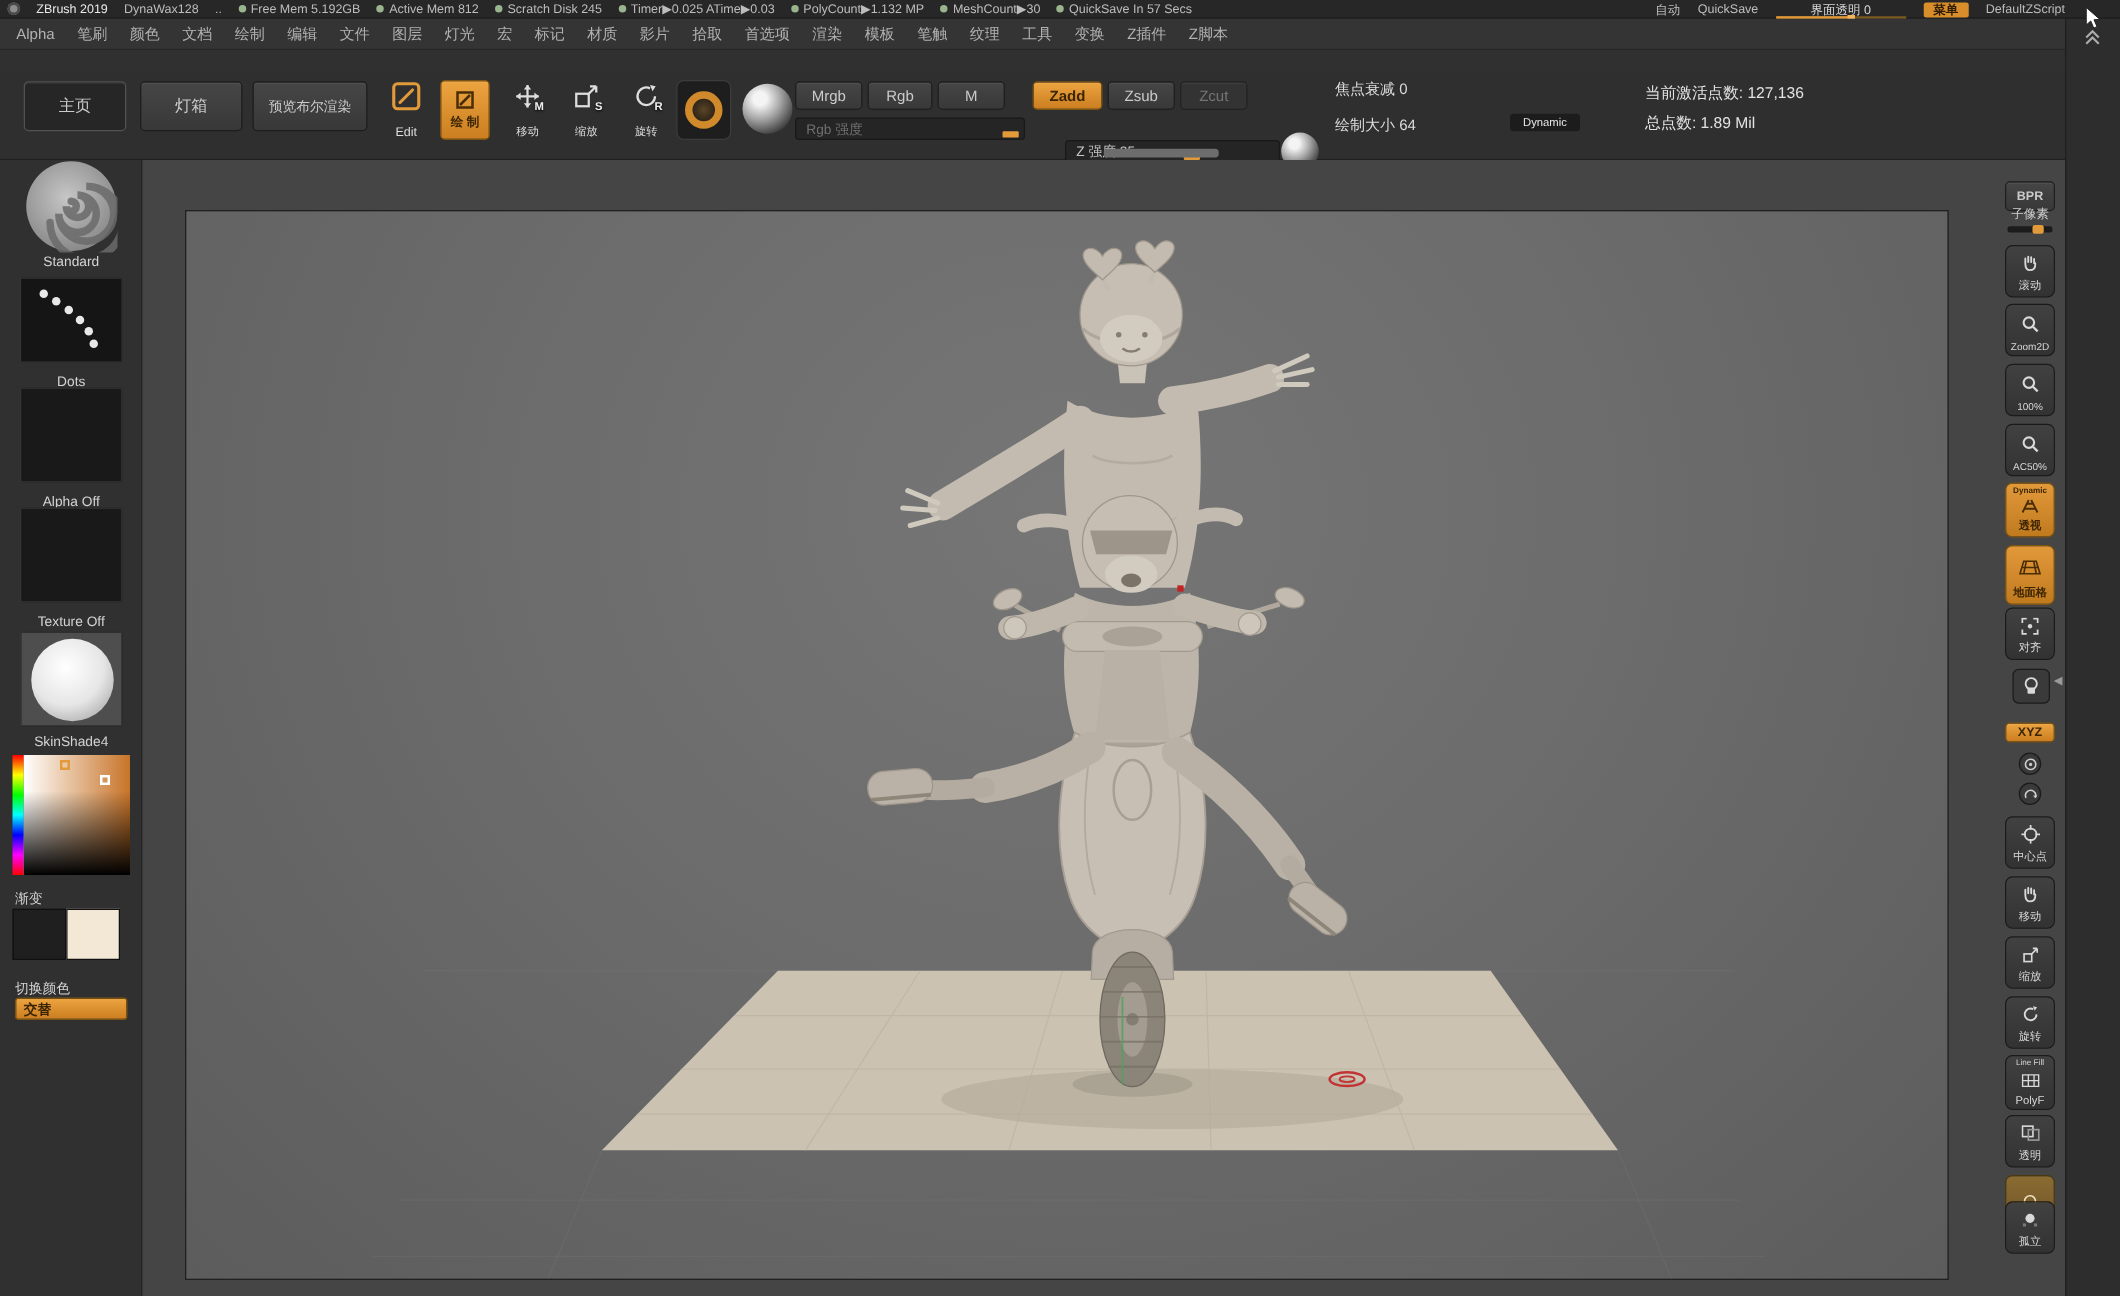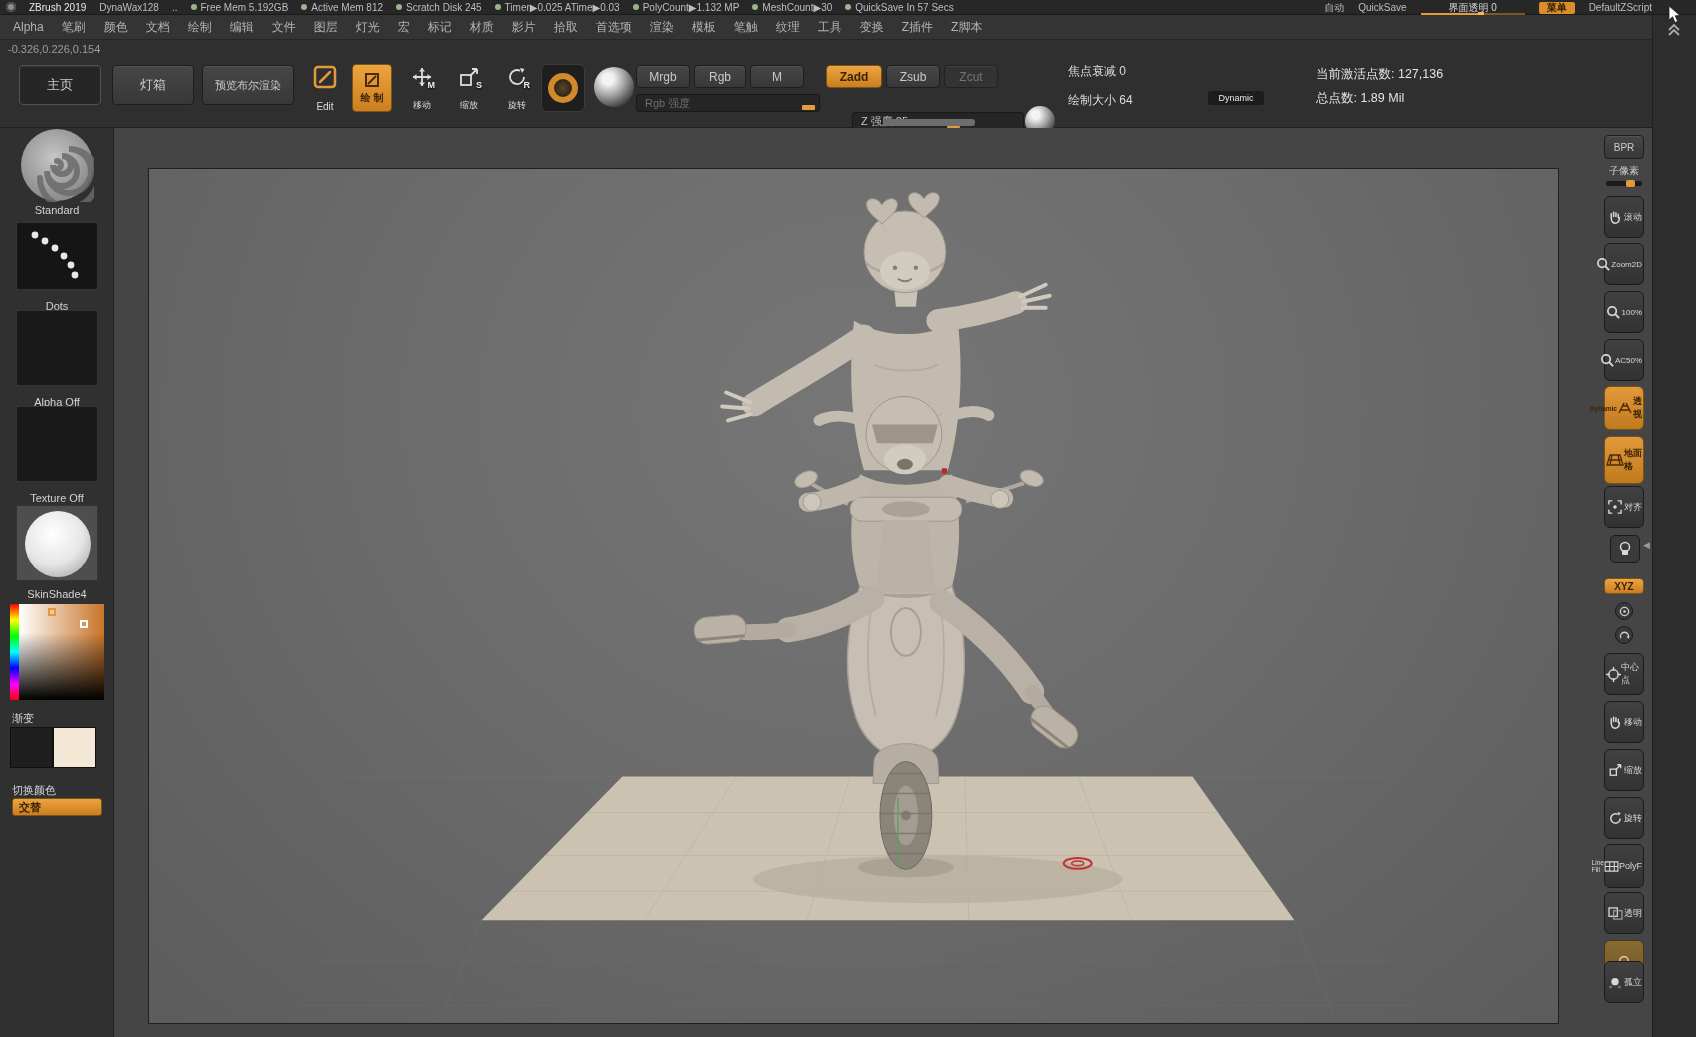--- a/index.html
+++ b/index.html
@@ -72,21 +72,21 @@
   .canvas { position:absolute; left:114px; top:128px; right:44px; bottom:0; background:#454545; overflow:hidden; }
   .document { position:absolute; left:34px; top:40px; width:1411px; height:856px;
               background:radial-gradient(ellipse at 50% 28%, #767676 0%, #6c6c6c 45%, #5c5c5c 100%);
               border:1px solid #202020; }
   .scene { position:absolute; left:0; top:0; width:100%; height:100%; }
 
   
   .right-shelf { position:absolute; right:4px; top:0; width:46px; height:100%; }
   .right-shelf > * { position:absolute; left:2px; }
   .shelf-btn { width:40px; height:42px; background:linear-gradient(#414141,#323232); border:1px solid #1b1b1b;
-               border-radius:6px; display:flex; align-items:center; justify-content:flex-end;
+               border-radius:6px; display:flex; flex-direction:column; align-items:center; justify-content:flex-end;
                color:#d8d8d8; font-size:9px; padding:2px 1px; }
   .shelf-btn .glyph { flex:1; display:flex; align-items:center; justify-content:center; }
   .shelf-btn.orange { background:linear-gradient(#e2993a,#c07a1e); color:#3c2503; border-color:#7c5310; font-weight:bold; }
   .shelf-btn.brown { background:linear-gradient(#8a6b33,#6f5526); color:#f0e0c0; border-color:#4a3a12; }
   .tinybadge { font-size:6.5px; line-height:7px; }
   .small-round { width:18px; height:18px; left:13px; border-radius:50%; background:#3a3a3a; border:1px solid #1b1b1b;
                  display:flex; align-items:center; justify-content:center; }
 
   
   .right-tray { position:absolute; right:0; top:15px; width:44px; bottom:0; background:#2d2d2d;
@@ -167,23 +167,20 @@
     <span class="mi">渲染</span>
     <span class="mi">模板</span>
     <span class="mi">笔触</span>
     <span class="mi">纹理</span>
     <span class="mi">工具</span>
     <span class="mi">变换</span>
     <span class="mi">Z插件</span>
     <span class="mi">Z脚本</span>
   </div>
 
-  <div class="coordsbar">
-    <span>-0.326,0.226,0.154</span>
-  </div>
 
   <div class="toolbar">
     <div class="btn dark" style="left:19px; top:7px; width:82px; height:40px; font-size:13px;">主页</div>
     <div class="btn" style="left:112px; top:7px; width:82px; height:40px; font-size:13px;">灯箱</div>
     <div class="btn" style="left:202px; top:7px; width:92px; height:40px; font-size:11px;">预览布尔渲染</div>
 
     <div class="icon-btn" style="left:307px; top:6px; width:36px; height:48px;">
       <svg width="26" height="26" viewBox="0 0 26 26">
         <rect x="3" y="3" width="20" height="20" rx="3" fill="none" stroke="#e39a3b" stroke-width="2.5"></rect>
         <line x1="8" y1="18" x2="18" y2="8" stroke="#e39a3b" stroke-width="2.5" stroke-linecap="round"></line>
@@ -456,21 +453,21 @@
 
         <rect x="794" y="300" width="5" height="5" fill="#c22222"></rect>
         <g>
           <ellipse cx="930" cy="696" rx="14" ry="5.5" fill="none" stroke="#c23333" stroke-width="2"></ellipse>
           <ellipse cx="930" cy="696" rx="6" ry="2.3" fill="none" stroke="#c23333" stroke-width="1.5"></ellipse>
         </g>
       </svg>
     </div>
 
     <div class="right-shelf">
-      <div class="btn" style="top:7px; width:40px; height:24px; position:absolute; font-size:10px;">BPR</div>
+      <div class="btn" style="top:17px; width:40px; height:24px; position:absolute; font-size:10px;font-weight:bold;">BPR</div>
       <div style="top:36px; width:40px; text-align:center; font-size:10px; color:#d0d0d0;">子像素</div>
       <div class="mini-track" style="top:53px; width:36px; left:4px;">
         <span class="handle" style="left:55%; width:9px; height:7px; top:-1px;"></span>
       </div>
 
       <div class="shelf-btn" style="top:68px;">
         <span class="glyph">
           <svg width="16" height="15" viewBox="0 0 16 16">
               <path d="M4 8 V4 M6.5 7 V2.5 M9 7 V3 M11.5 8 V4.5 M4 8 c0 4 1 6 4 6 c3 0 4.5 -2 4.5 -5 L12.5 8" stroke="#d8d8d8" stroke-width="1.6" fill="none" stroke-linecap="round"></path>
             </svg>

